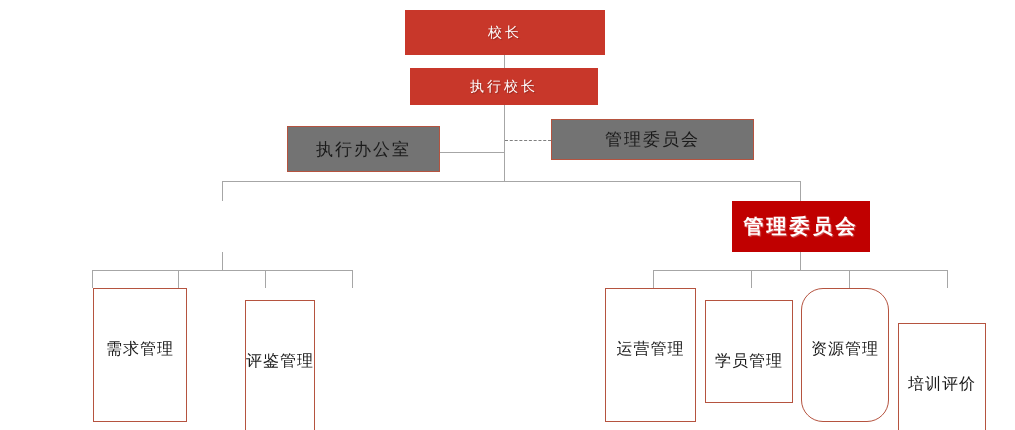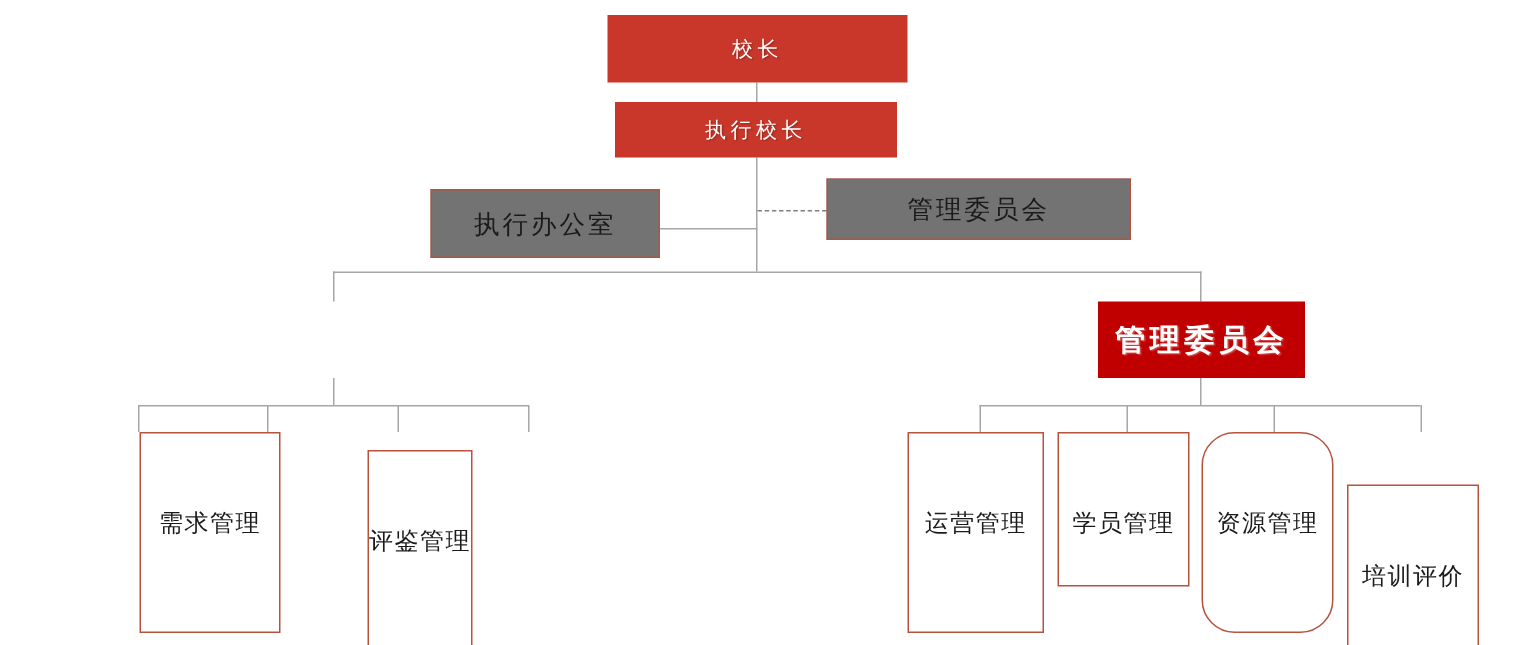--- a/index.html
+++ b/index.html
@@ -138,21 +138,21 @@
   <div class="box box-leaf" style="left:45px; top:288px; width:94px; height:134px;margin-left:48px;">
     <span>需求管理</span>
   </div>
   <div class="box box-leaf" style="left:245px; top:300px; width:70px; height:134px;text-align:center;">
     <span>评鉴管理</span>
   </div>
 
   <div class="box box-leaf" style="left:605px; top:288px; width:91px; height:134px;">
     <span>运营管理</span>
   </div>
-  <div class="box box-leaf" style="left:705px; top:288px; width:88px; height:103px;">
+  <div class="box box-leaf" style="left:705px; top:300px; width:88px; height:103px;">
     <span>学员管理</span>
   </div>
   <div class="box box-leaf" style="left:801px; top:288px; width:88px; height:134px;border-radius:22px;">
     <span>资源管理</span>
   </div>
   <div class="box box-leaf" style="left:898px; top:288px; width:88px; height:134px;margin-top:35px;">
     <span>培训评价</span>
   </div>
 
 </div>

